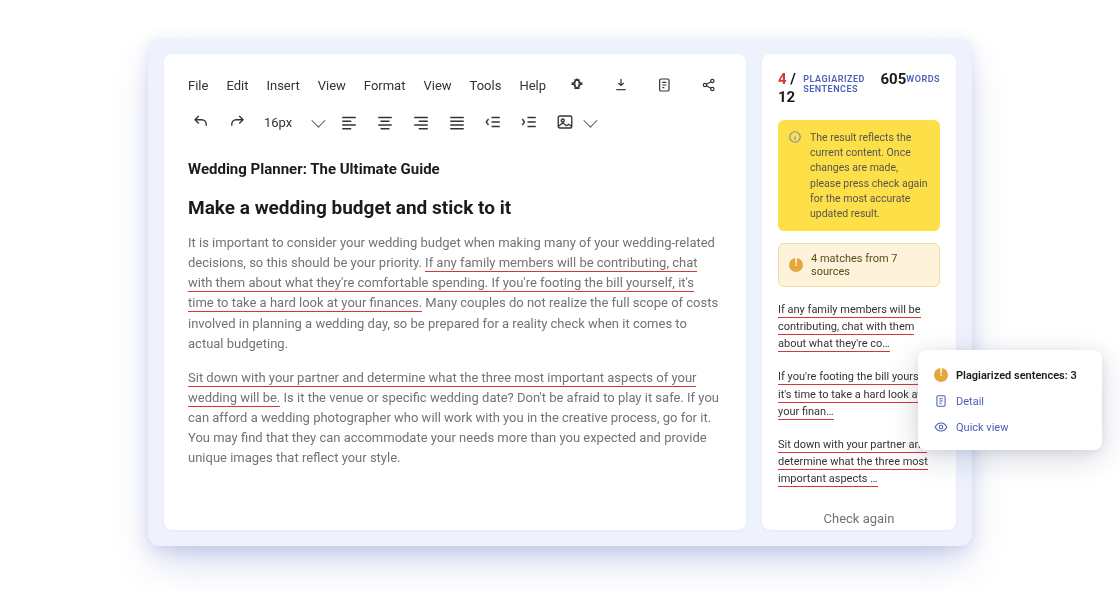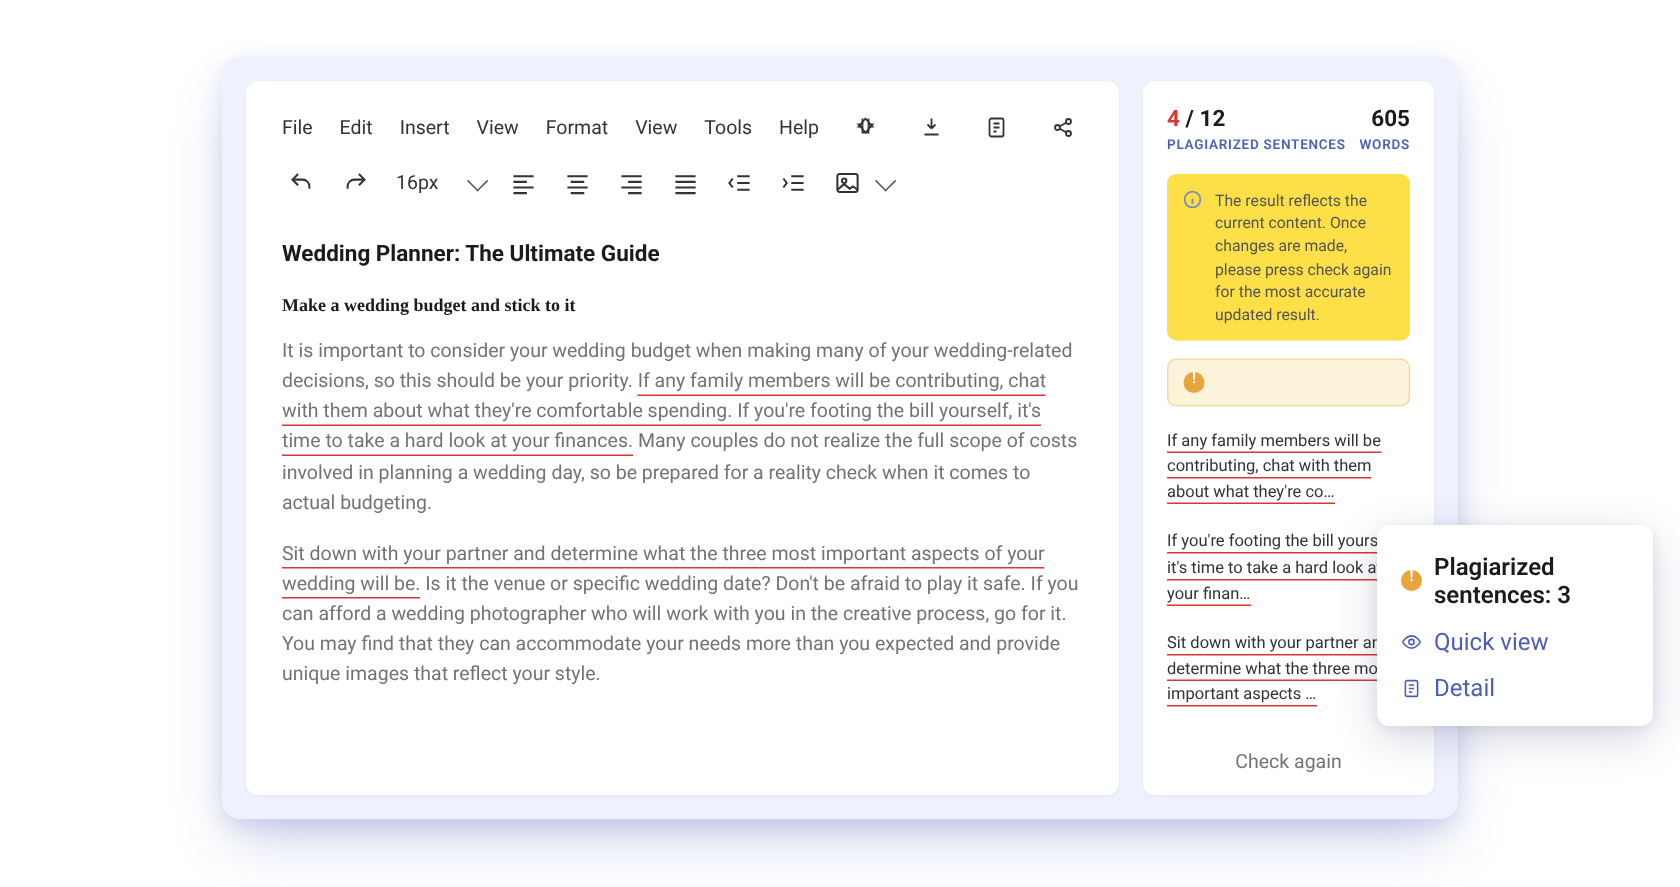--- a/index.html
+++ b/index.html
@@ -65,24 +65,23 @@
   .content {
     margin-top: 20px;
     color: #1b1b1b;
   }
   .content h1 {
     font-size: 15px;
     font-weight: 700;
     margin-bottom: 18px;
   }
   .content h2 {
-    font-size: 12px;
+    font-size: 19px;
     font-weight: 700;
     margin-bottom: 14px;
-    font-family: Liberation Serif, serif;
   }
   .content p {
     font-size: 13px;
     line-height: 1.55;
     color: #737373;
     margin-bottom: 14px;
   }
   .mark {
     border-bottom: 1px solid #d33;
     padding-bottom: 1px;
@@ -106,21 +105,21 @@
     font-size: 15px;
     font-weight: 700;
     color: #1b1b1b;
   }
   .close { color: #4b5fb8; cursor: pointer; }
   .stats {
     display: flex;
     justify-content: space-between;
     margin-bottom: 14px;
   }
-  .statblock { display: flex; flex-direction: column; }
+  .statblock { display: flex; flex-direction: row; }
   .statnum { font-size: 15px; font-weight: 700; color: #1b1b1b; }
   .statred { color: #d63a2e; }
   .statlabel {
     font-size: 9px;
     letter-spacing: 0.5px;
     color: #4b5fb8;
     font-weight: 600;
     margin-top: 4px;
   }
   .info-box {
@@ -192,21 +191,21 @@
     background: #fff;
     border-radius: 8px;
     box-shadow: 0 8px 30px rgba(30,40,90,0.18), 0 2px 8px rgba(30,40,90,0.08);
     padding: 12px 16px 10px 16px;
     width: 184px;
   }
   .pop-row {
     display: flex;
     align-items: center;
     gap: 8px;
-    font-size: 16px;
+    font-size: 11px;
     color: #333;
     padding: 6px 0;
   }
   .pop-head { font-weight: 600; color: #1b1b1b; }
   .pop-row .picon {
     width: 14px; height: 14px;
     flex-shrink: 0;
     display: inline-flex;
     align-items: center; justify-content: center;
     color: #4b5fb8;
@@ -363,45 +362,46 @@
       <span class="iicon">
         <svg width="14" height="14" viewBox="0 0 24 24" fill="none" stroke="currentColor" stroke-width="2">
             <circle cx="12" cy="12" r="9"></circle>
             <path d="M12 8h.01M11 12h1v5"></path>
           </svg>
       </span>
       <span>The result reflects the current content. Once changes are made, please press check again for the most accurate updated result.</span>
     </div>
     <div class="warn-box">
       <span class="wicon"></span>
+      <span>4 matches from 7 sources</span>
     </div>
     <div class="snippet"><span>If any family members will be contributing, chat with them about what they're co…</span></div>
     <div class="snippet"><span>If you're footing the bill yourself, it's time to take a hard look at your finan…</span></div>
     <div class="snippet"><span>Sit down with your partner and determine what the three most important aspects …</span></div>
     <div class="check-again">Check again</div>
   </div>
 
 </div>
 
 <div class="popup">
   <div class="pop-row pop-head">
     <span class="wcircle"></span>
     <span>Plagiarized sentences: 3</span>
+  </div>
+  <div class="pop-row link">
+    <span class="picon">
+      <svg width="14" height="14" viewBox="0 0 24 24" fill="none" stroke="currentColor" stroke-width="1.8">
+          <rect x="5" y="3" width="14" height="18" rx="2"></rect>
+          <path d="M9 8h6M9 12h6M9 16h4"></path>
+        </svg>
+    </span>
+    <span>Detail</span>
   </div>
   <div class="pop-row link">
     <span class="picon">
       <svg width="14" height="14" viewBox="0 0 24 24" fill="none" stroke="currentColor" stroke-width="1.8">
           <path d="M2 12s3.5-7 10-7 10 7 10 7-3.5 7-10 7S2 12 2 12z"></path>
           <circle cx="12" cy="12" r="3"></circle>
         </svg>
     </span>
     <span>Quick view</span>
   </div>
-  <div class="pop-row link">
-    <span class="picon">
-      <svg width="14" height="14" viewBox="0 0 24 24" fill="none" stroke="currentColor" stroke-width="1.8">
-          <rect x="5" y="3" width="14" height="18" rx="2"></rect>
-          <path d="M9 8h6M9 12h6M9 16h4"></path>
-        </svg>
-    </span>
-    <span>Detail</span>
-  </div>
 </div>
 
 </body></html>

